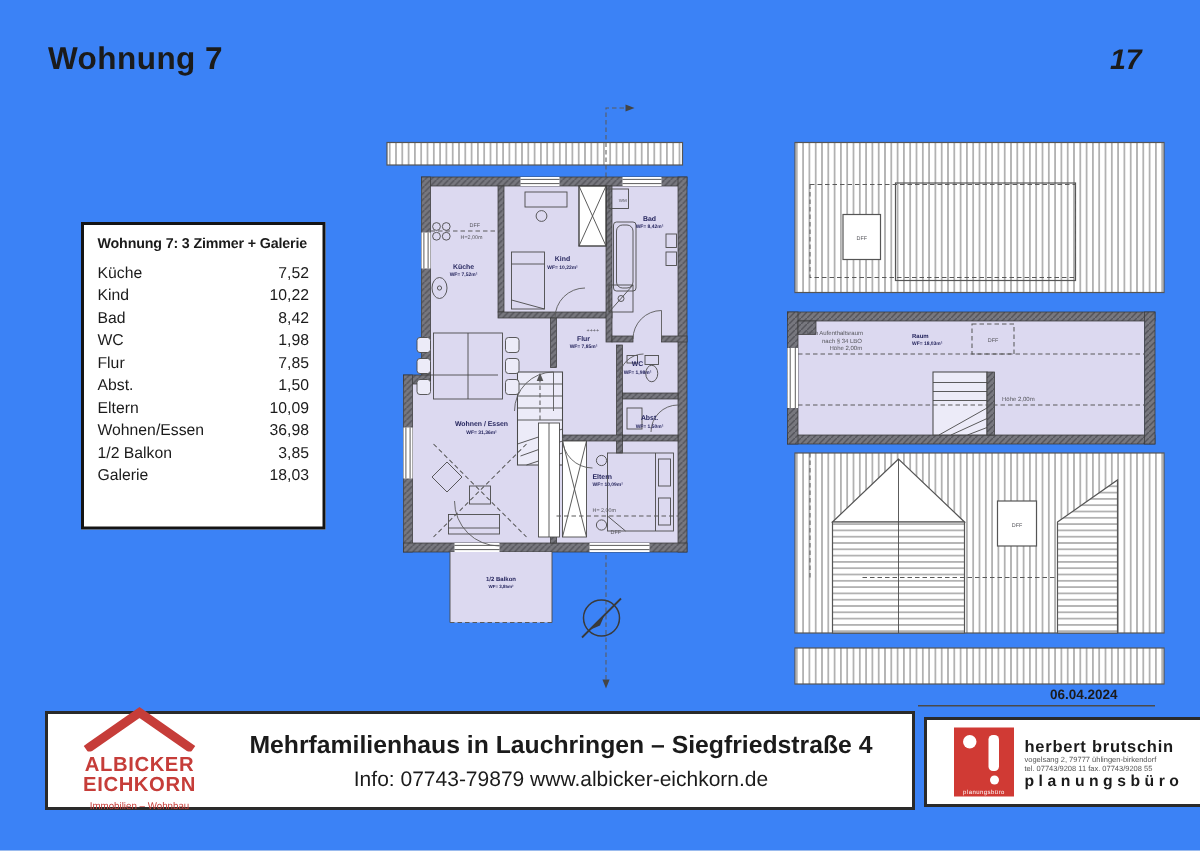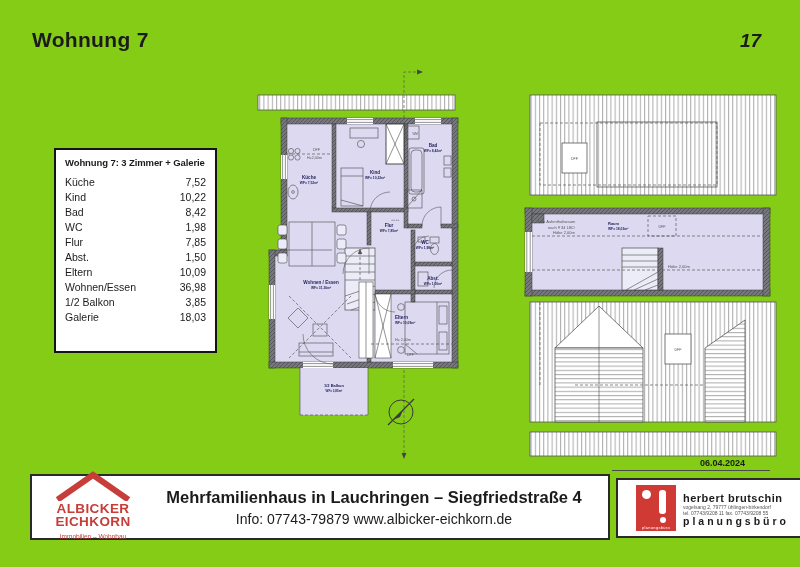--- a/index.html
+++ b/index.html
@@ -1,16 +1,16 @@
 <!DOCTYPE html>
 <html><head>
 <meta charset="utf-8">
 <style>
   html,body{margin:0;padding:0;background:#e8e8e8;}
-  .page{position:relative;width:800px;height:567px;background:#84cc16;overflow:hidden;
+  .page{position:relative;width:800px;height:567px;background:#3b82f6;overflow:hidden;
         font-family:"Liberation Sans",sans-serif;color:#1b1b1b;}
   .page-title{position:absolute;left:32px;top:28px;font-size:21px;font-weight:bold;letter-spacing:.3px;}
   .page-number{position:absolute;left:740px;top:30px;font-size:19px;font-weight:bold;font-style:italic;}
 
   
   .area-table{position:absolute;left:54px;top:148px;width:163px;height:205px;border:2px solid #141414;
               background:#fff;box-sizing:border-box;padding:7px 9px 5px 9px;font-size:10.5px;}
   .at-title{font-weight:bold;font-size:9.5px;letter-spacing:-0.1px;white-space:nowrap;margin-bottom:7px;}
   .at-row{display:flex;justify-content:space-between;line-height:15px;}
   .at-total{margin-top:7px;font-weight:bold;line-height:14px;}

